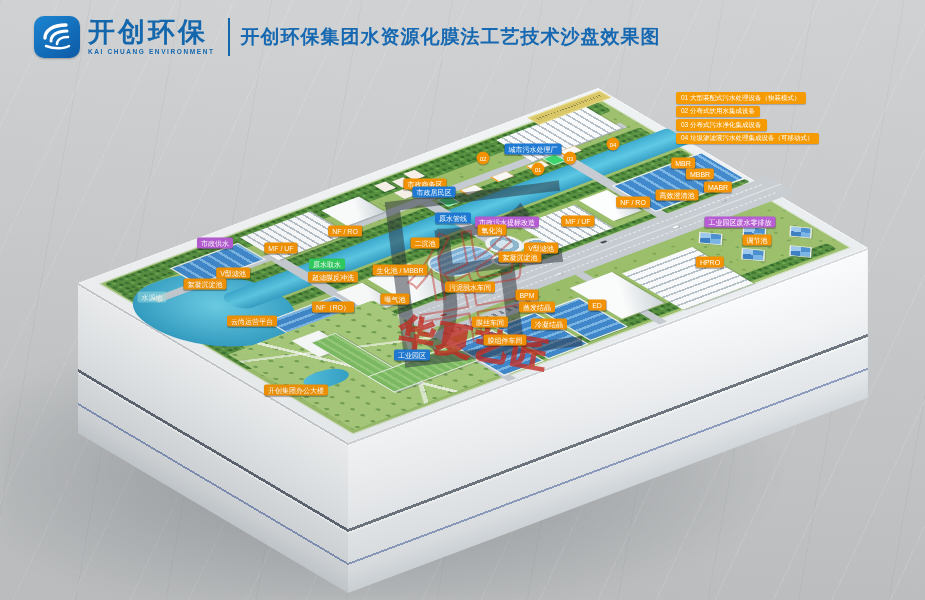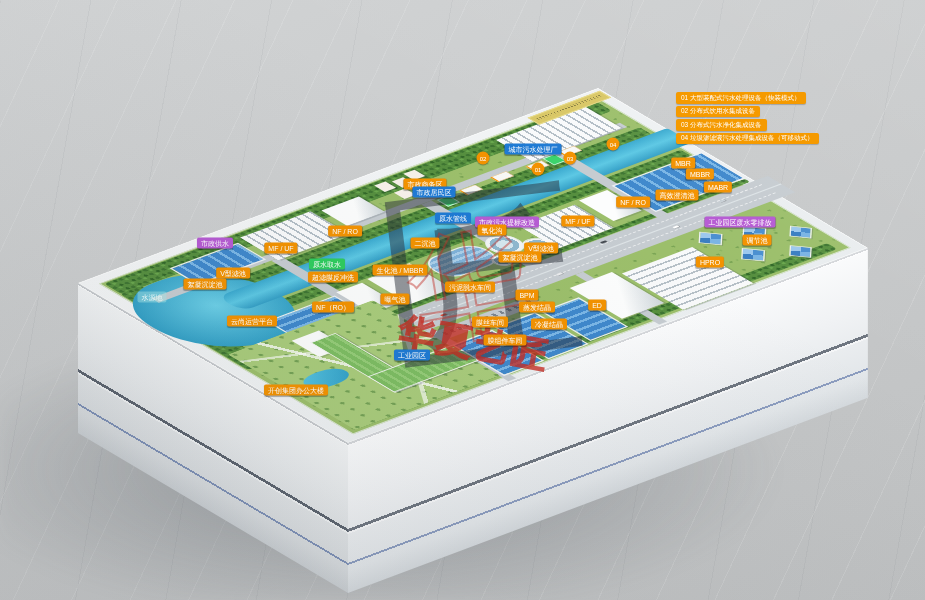--- a/index.html
+++ b/index.html
@@ -124,20 +124,36 @@
   .wm-red-big{position:absolute;left:408px;top:225px;font-size:120px;line-height:1;
     color:transparent;-webkit-text-stroke:2px rgba(195,45,35,.45);transform:rotate(-10deg);}
   .wm-brand{position:absolute;left:398px;top:326px;font-size:36px;line-height:1;letter-spacing:2px;
     color:transparent;-webkit-text-stroke:1.5px rgba(198,42,32,.78);transform:rotate(10deg);font-weight:bold;}
 </style>
 </head>
 <body>
 
 <div class="stage">
 
+  <div class="hdr">
+    <div class="logo-badge">
+      <svg width="34" height="30" viewBox="0 0 34 30">
+        <path d="M26 3 C12 3 5 9 5 16" stroke="#fff" stroke-width="3.4" fill="none" stroke-linecap="round"></path>
+        <path d="M27 9 C17 9 11 13 11 19" stroke="#fff" stroke-width="3" fill="none" stroke-linecap="round"></path>
+        <path d="M28 15 C21 15 17 18 17 22" stroke="#fff" stroke-width="2.6" fill="none" stroke-linecap="round"></path>
+        <path d="M6 24 C14 27 24 27 29 24" stroke="#fff" stroke-width="2.6" fill="none" stroke-linecap="round"></path>
+      </svg>
+    </div>
+    <div class="logo-txt">
+      <span class="logo-cn">开创环保</span>
+      <span class="logo-en">KAI CHUANG ENVIRONMENT</span>
+    </div>
+    <div class="hdr-div"></div>
+    <div class="hdr-title">开创环保集团水资源化膜法工艺技术沙盘效果图</div>
+  </div>
 
   <div class="legend" id="legend">
       <div class="legend-item">01 大型装配式污水处理设备（快装模式）</div>
       <div class="legend-item">02 分布式饮用水集成设备</div>
       <div class="legend-item">03 分布式污水净化集成设备</div>
       <div class="legend-item">04 垃圾渗滤液污水处理集成设备（可移动式）</div>
     </div>
 
   <div class="scene">
     <div class="ground-shadow"></div>

